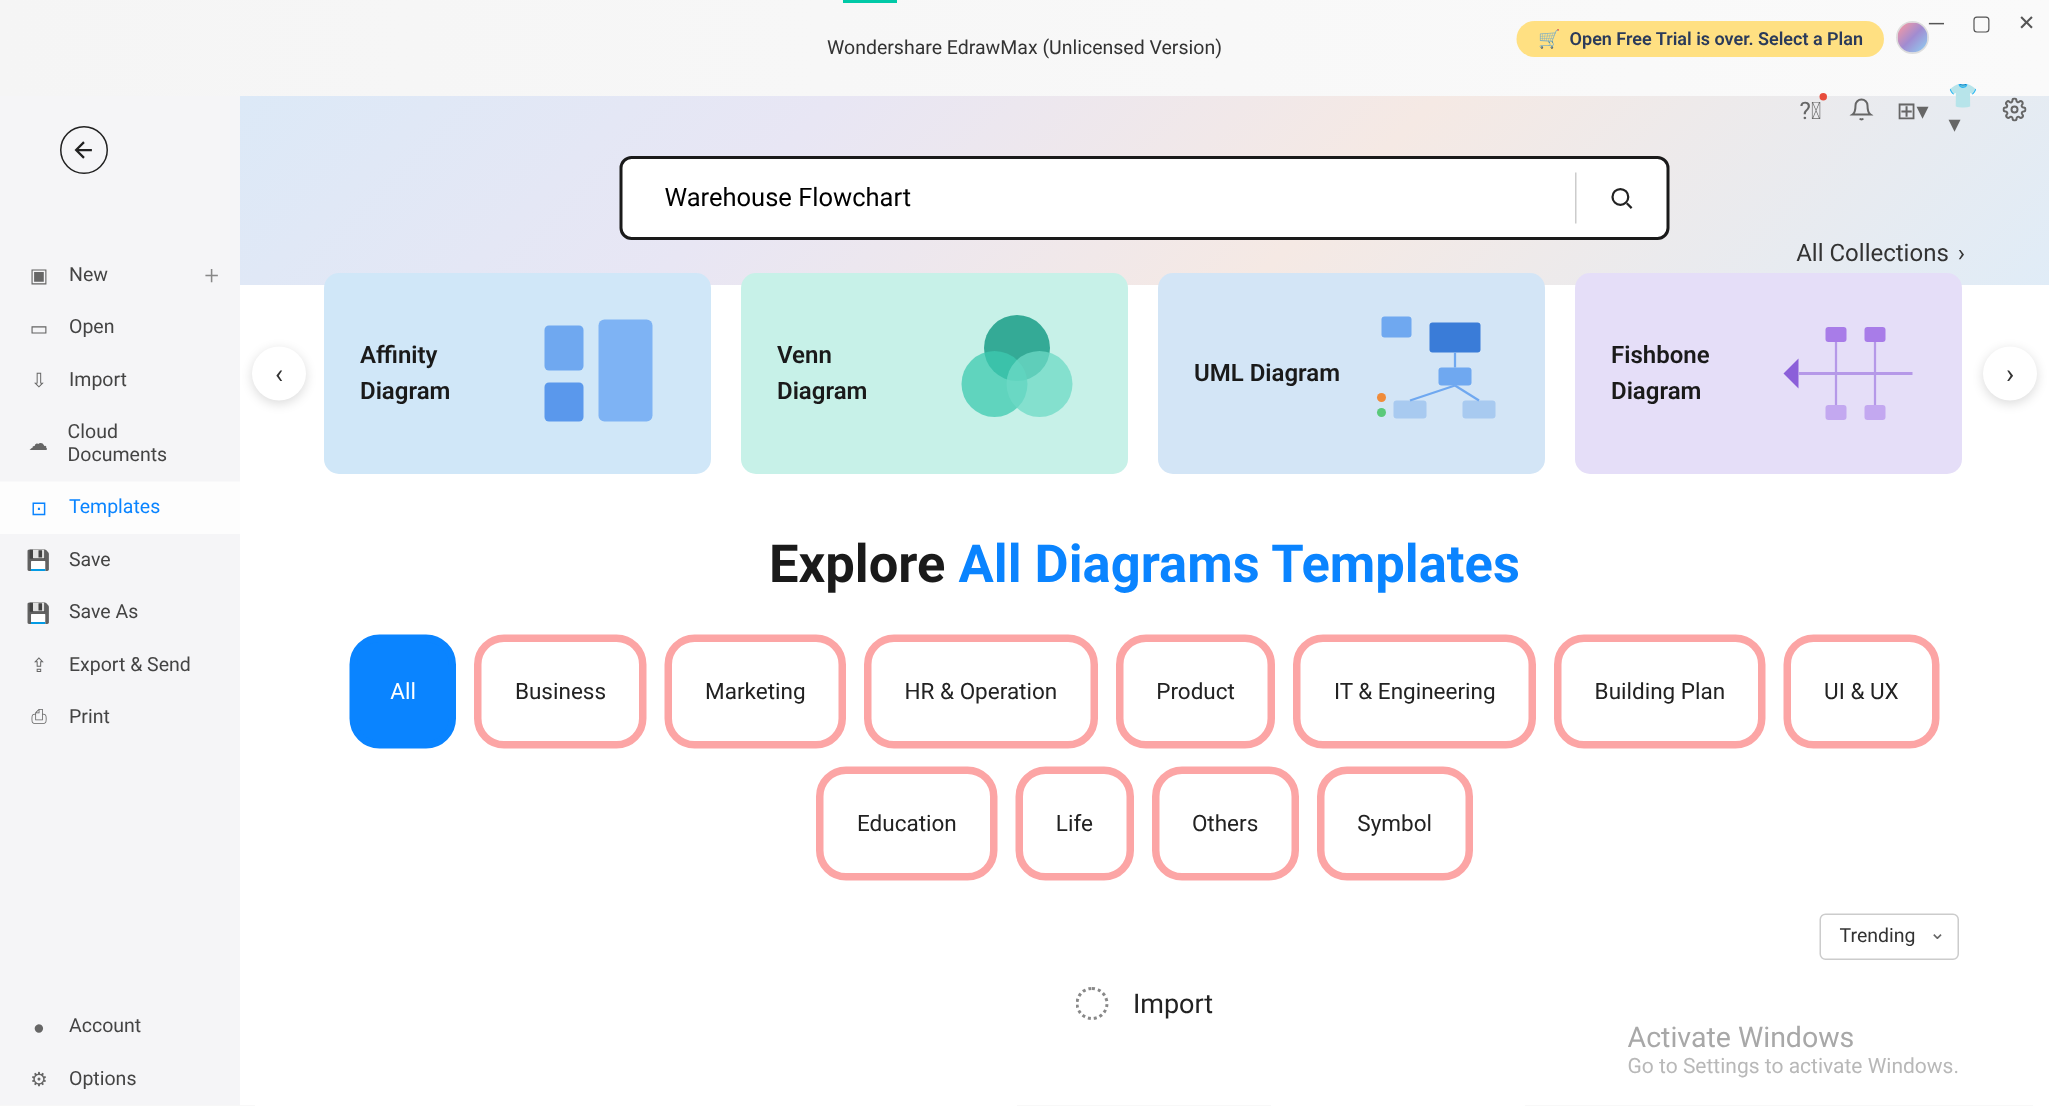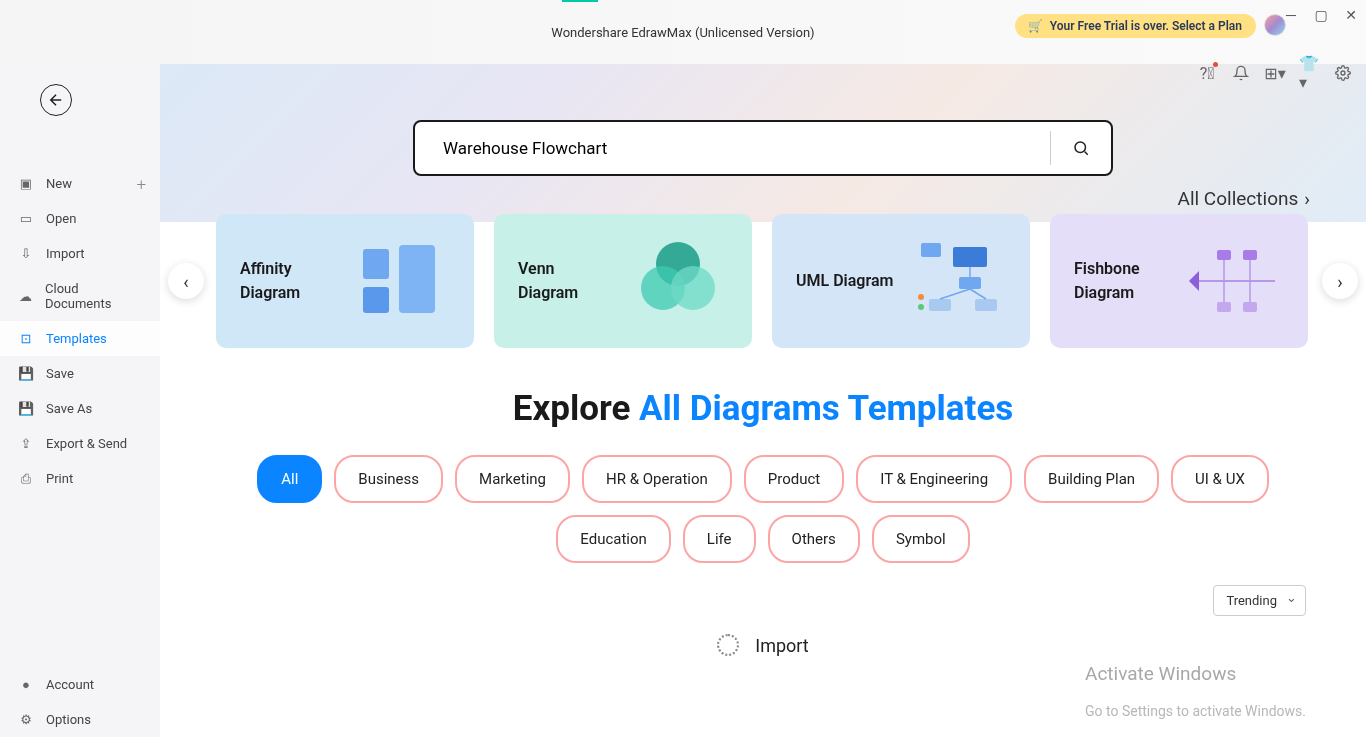--- a/index.html
+++ b/index.html
@@ -19,59 +19,59 @@
 .sidebar .back-circle { width: 32px; height: 32px; border: 1.5px solid #222; border-radius: 50%; display: flex; align-items: center; justify-content: center; margin: 20px 0 20px 40px; cursor: pointer; }
 .sidebar .sep { height: 30px; }
 .side-item { display: flex; align-items: center; padding: 10px 18px; font-size: 13px; color: #444; cursor: pointer; gap: 12px; position: relative;}
 .side-item.active { background: #fdfdfd; }
 .side-item.active .side-label,.side-item.active .sicon { color: #0a84ff; }
 .side-item .sicon { width: 16px; height: 14px; color: #666; display:flex; align-items:center; justify-content:center;}
 .side-item .plus { position: absolute; right: 14px; color: #888; font-size: 17px; font-weight:300;}
 .sidebar .spacer { flex: 1; }
 .content { flex: 1; background: #fff; overflow: hidden; position: relative; }
 .hero { background: linear-gradient(135deg, #dce9f7 0%, #e8e6f4 30%, #f5e9e4 60%, #e0ecf7 100%); padding: 40px 0 30px 0; position: relative; }
-.search-wrap { margin: 16px auto; width: 700px; display: flex; border: 2px solid #1a1a1a; border-radius: 8px; background: #fff; height: 56px; align-items: center; }
+.search-wrap { margin: 0 auto; width: 700px; display: flex; border: 2px solid #1a1a1a; border-radius: 8px; background: #fff; height: 56px; align-items: center; }
 .search-input { flex: 1; border: none; outline: none; font-size: 17px; padding: 0 28px; background: transparent; }
 .search-divider { width: 1px; height: 34px; background: #ccc; }
 .search-btn { width: 60px; display: flex; align-items: center; justify-content: center; cursor: pointer; }
-.all-collections { position: absolute; right: 56px; bottom: 12px; font-size: 19px; color: #333; cursor: pointer; display: flex; align-items: center; gap: 6px; }
+.all-collections { position: absolute; right: 56px; bottom: 12px; font-size: 16px; color: #333; cursor: pointer; display: flex; align-items: center; gap: 6px; }
 .carousel { display: flex; gap: 20px; padding: 0 56px; margin-top: -8px; position: relative; align-items: center;}
 .carousel-nav { position: absolute; width: 36px; height: 36px; border-radius: 50%; background: #fff; box-shadow: 0 2px 8px rgba(0,0,0,0.15); display: flex; align-items: center; justify-content: center; cursor: pointer; z-index: 5; font-size: 18px; color:#333; }
 .carousel-nav.left { left: 8px; top:50%; transform:translateY(-50%);}
 .carousel-nav.right { right: 8px; top:50%; transform:translateY(-50%);}
 .card { flex: 0 0 258px; height: 134px; border-radius: 10px; display: flex; align-items: center; padding: 0 24px; cursor: pointer; gap: 10px;}
 .card.c1 { background: #d0e7f8; align-items: center; }
 .card.c2 { background: #c7f1e8; }
 .card.c3 { background: #d3e5f6; }
 .card.c4 { background: #e5def8; }
 .card .card-label { font-size: 16px; font-weight: 600; color: #1a1a1a; line-height: 1.5; flex:1;}
 .card .card-graphic { width: 100px; height: 90px; display:flex; align-items:center; justify-content:center;}
 .explore { text-align: center; margin-top: 40px; }
 .explore h2 { font-size: 35px; font-weight: 700; color: #1a1a1a; display:inline;}
 .explore h2 .blue { color: #0a84ff; }
 .chips { display: flex; flex-wrap: wrap; justify-content: center; gap: 12px; margin-top: 26px; padding: 0 60px;}
-.chip { padding: 13px 22px; border: 2px solid #fca5a5; border-radius: 20px; font-size: 15px; color: #222; cursor: pointer; background: #fff; }
+.chip { padding: 24px 22px; border: 5px solid #fca5a5; border-radius: 20px; font-size: 15px; color: #222; cursor: pointer; background: #fff; }
 .chip.active { background: #0a84ff; color: #fff; border-color: #0a84ff; }
 .sort-row { display: flex; justify-content: flex-end; padding: 22px 60px 0 0; }
 .sort-select { border: 1px solid #ccc; border-radius: 4px; padding: 7px 28px 7px 12px; font-size: 13px; color: #333; cursor: pointer; background:#fff; position:relative;}
 .sort-select::after{content:'⌄'; position:absolute; right:8px; top:4px; color:#666;}
 .loading-row { display: flex; justify-content: center; align-items: center; gap: 16px; margin-top: 18px; font-size: 18px; color: #222;}
 .spinner { width: 22px; height: 22px; border: 2px dotted #888; border-radius: 50%; }
 .watermark { position: absolute; right: 60px; bottom: 18px; color: #b8b8b8; font-size: 14px; text-align: left; pointer-events:none;}
-.watermark .wt { font-size: 19px; color: #a8a8a8; margin-bottom: 18px;}
+.watermark .wt { font-size: 19px; color: #a8a8a8; margin-bottom: 0;}
 </style>
 </head>
 <body>
 
 <div class="titlebar">
   <div class="top-accent"></div>
   <span class="title">Wondershare EdrawMax (Unlicensed Version)</span>
   <div class="trial-banner">
     <span>🛒</span>
-    <span>Your Free Trial is over. Select a Plan</span>
+    <span>Open Free Trial is over. Select a Plan</span>
   </div>
   <div class="avatar"></div>
   <div class="win-controls">
     <span>─</span>
     <span>▢</span>
     <span>✕</span>
   </div>
 </div>
 
 <div class="toolbar-icons">

